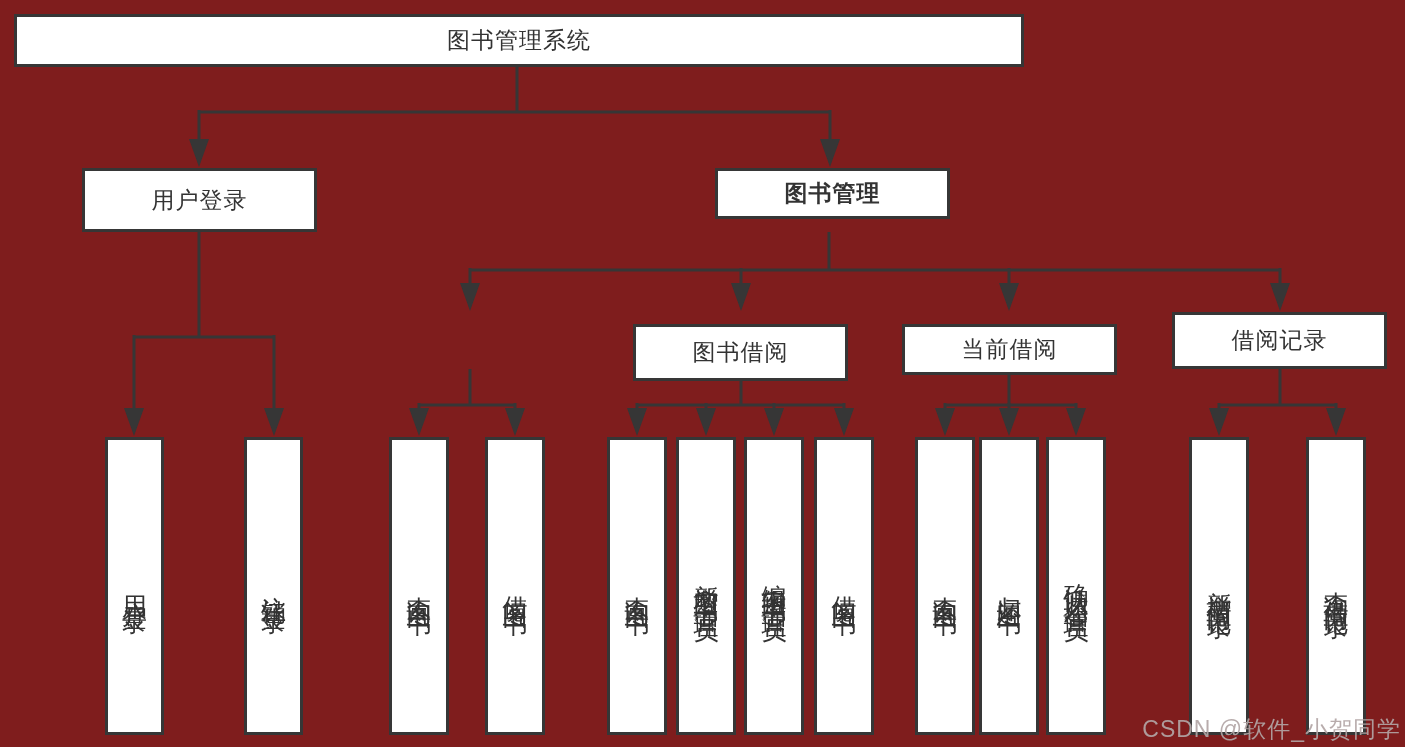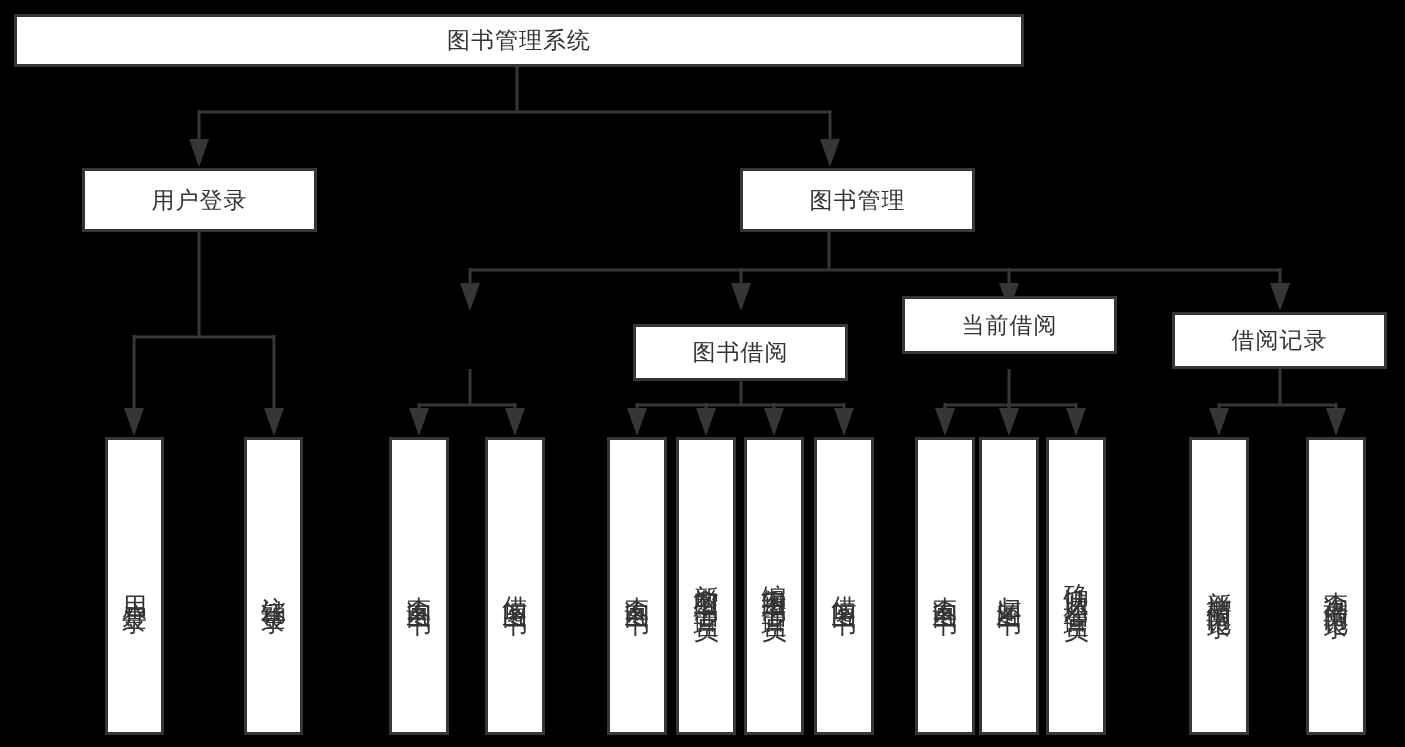--- a/index.html
+++ b/index.html
@@ -4,21 +4,21 @@
 <style>
   html, body {
     margin: 0;
     padding: 0;
     background: #ffffff;
   }
   .canvas {
     position: relative;
     width: 1405px;
     height: 747px;
-    background: #000000;
+    background: #7f1d1d;
     font-family: "Liberation Sans", "DejaVu Sans", sans-serif;
     color: #333333;
     overflow: hidden;
   }
   .connectors {
     position: absolute;
     left: 0;
     top: 0;
     pointer-events: none;
   }
@@ -124,38 +124,39 @@
       <polygon points="999,408 1019,408 1009,436"></polygon>
       <polygon points="1066,408 1086,408 1076,436"></polygon>
       <polygon points="1209,408 1229,408 1219,436"></polygon>
       <polygon points="1326,408 1346,408 1336,436"></polygon>
     </g>
   </svg>
 
   <div class="box-h" style="left:14px; top:14px; width:1010px; height:53px;">图书管理系统</div>
 
   <div class="box-h" style="left:82px; top:168px; width:235px; height:64px;">用户登录</div>
-  <div class="box-h" style="left:740px; top:168px; width:235px; height:64px;">图书管理</div>
+  <div class="box-h" style="left:715px; top:168px; width:235px; height:51px;font-weight:bold;">图书管理</div>
 
   <div class="box-h" style="left:633px; top:324px; width:215px; height:57px;">图书借阅</div>
-  <div class="box-h" style="left:902px; top:296px; width:215px; height:58px;">当前借阅</div>
+  <div class="box-h" style="left:902px; top:324px; width:215px; height:51px;">当前借阅</div>
   <div class="box-h" style="left:1172px; top:312px; width:215px; height:57px;">借阅记录</div>
 
   <div class="box-v" style="left:105px; top:437px; width:59px; height:298px;">用户登录</div>
   <div class="box-v" style="left:244px; top:437px; width:59px; height:298px;">注销登录</div>
 
   <div class="box-v" style="left:389px; top:437px; width:60px; height:298px;">查询图书</div>
   <div class="box-v" style="left:485px; top:437px; width:60px; height:298px;">借阅图书</div>
 
   <div class="box-v" style="left:607px; top:437px; width:60px; height:298px;">查询图书</div>
   <div class="box-v" style="left:676px; top:437px; width:60px; height:298px;">新增图书（管理员）</div>
   <div class="box-v" style="left:744px; top:437px; width:60px; height:298px;">编辑图书（管理员）</div>
   <div class="box-v" style="left:814px; top:437px; width:60px; height:298px;">借阅图书</div>
 
   <div class="box-v" style="left:915px; top:437px; width:60px; height:298px;">查询图书</div>
   <div class="box-v" style="left:979px; top:437px; width:60px; height:298px;">归还图书</div>
   <div class="box-v" style="left:1046px; top:437px; width:60px; height:298px;">确认归还（管理员）</div>
 
   <div class="box-v" style="left:1189px; top:437px; width:60px; height:298px;">新增借阅记录</div>
   <div class="box-v" style="left:1306px; top:437px; width:60px; height:298px;">查询借阅记录</div>
 
+  <div class="watermark">CSDN @软件_小贺同学</div>
 
 </div>
 
 </body></html>

